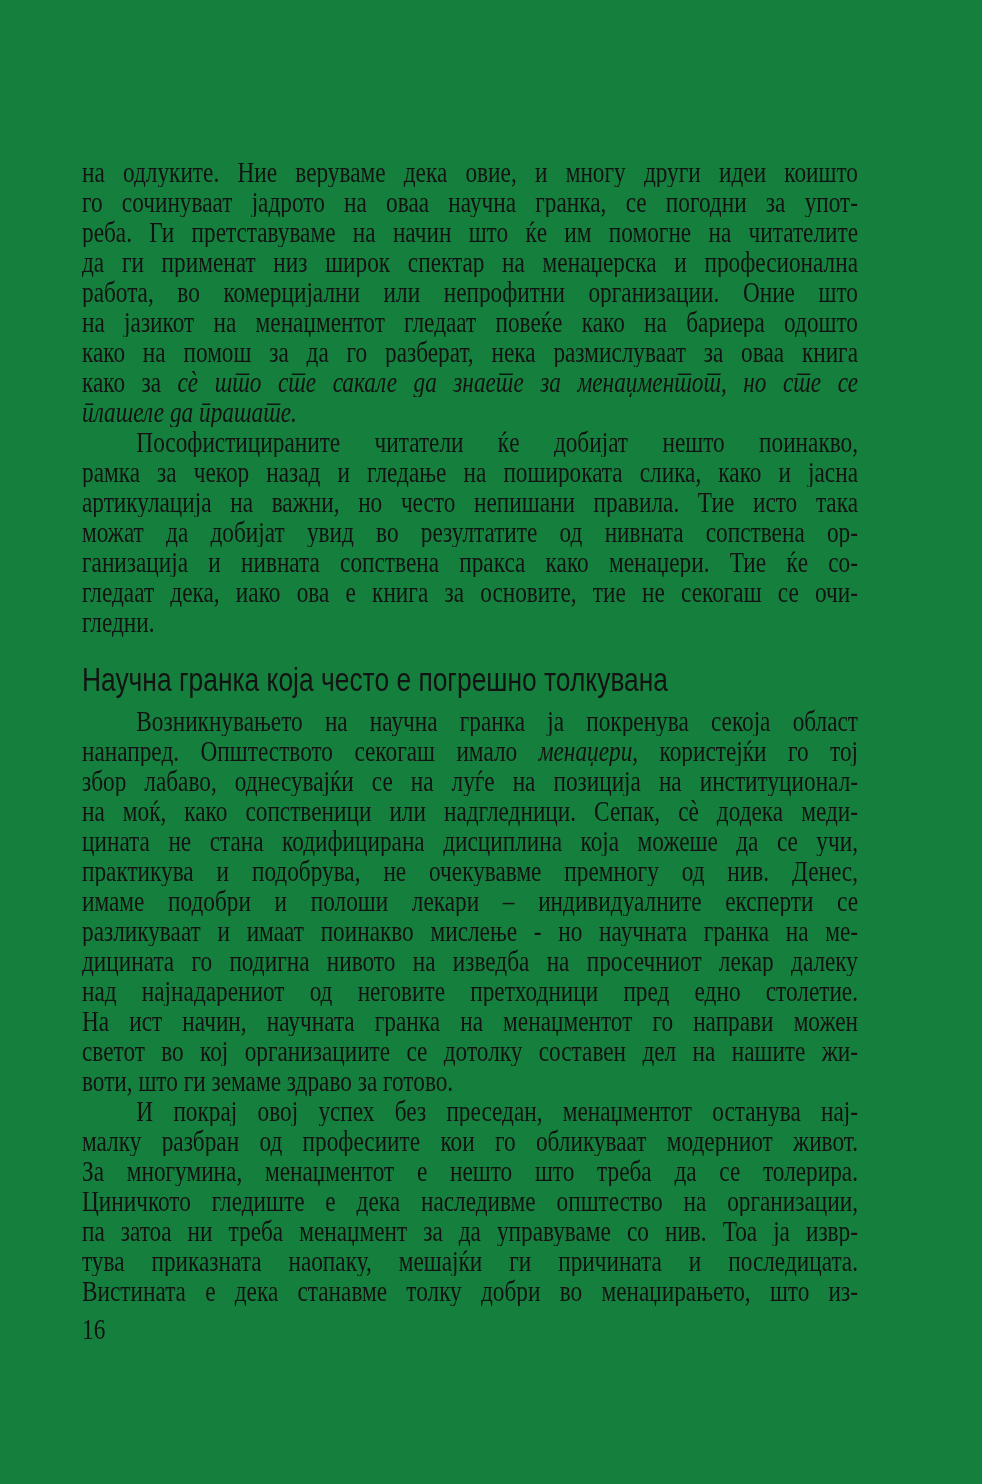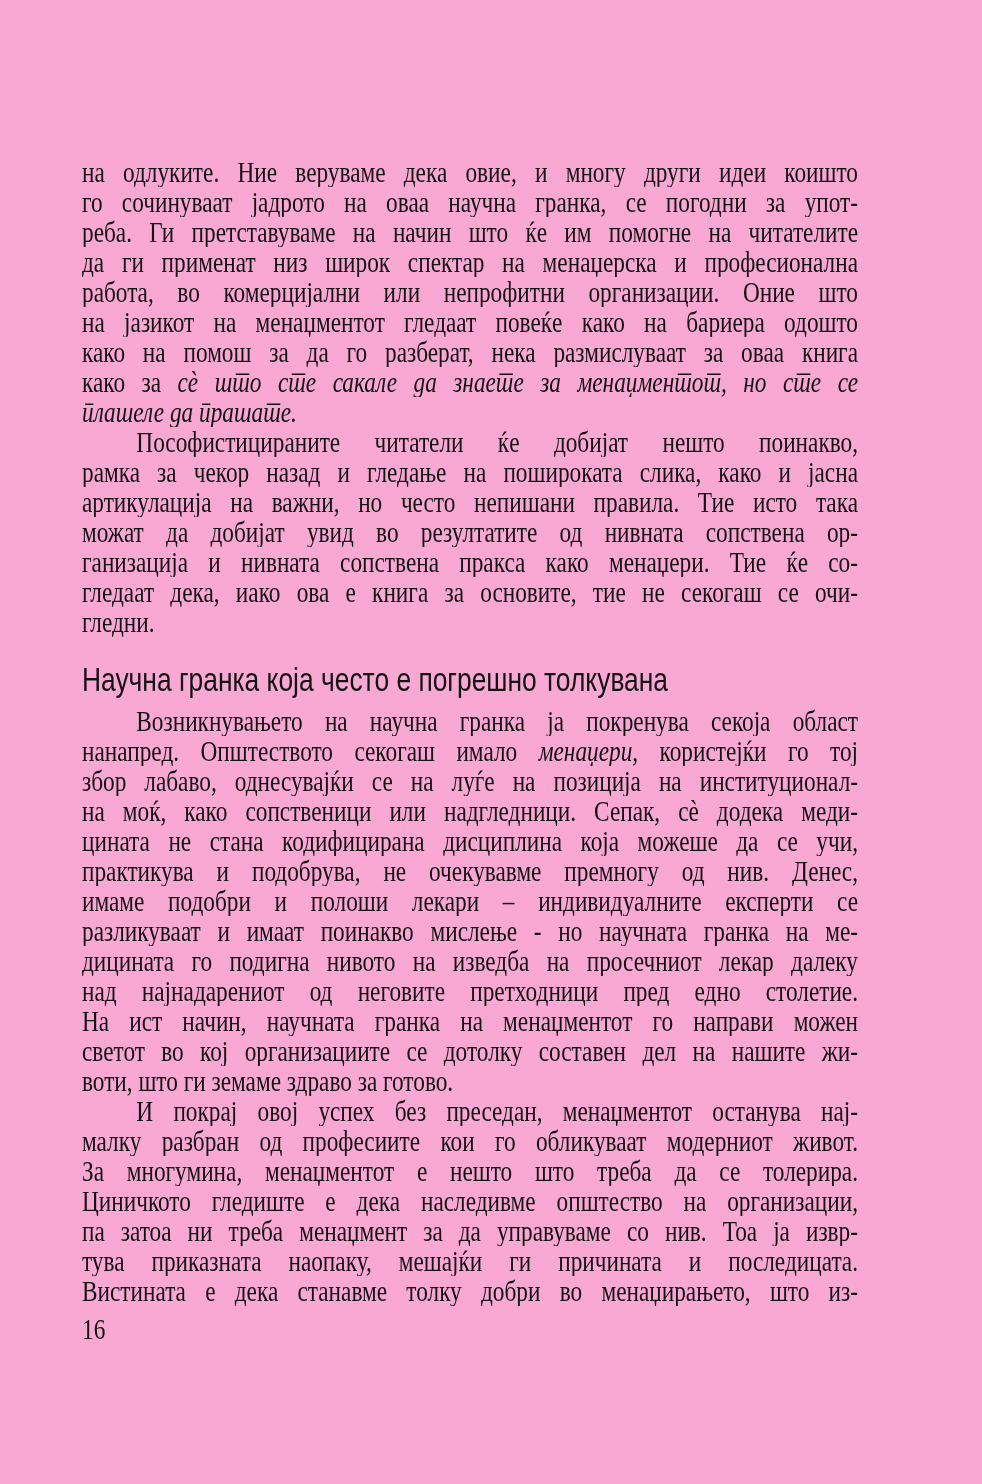--- a/index.html
+++ b/index.html
@@ -4,21 +4,21 @@
 <style>
   html, body {
     margin: 0;
     padding: 0;
     background: #ffffff;
   }
   .page {
     position: relative;
     width: 982px;
     height: 1484px;
-    background: #f9a8d4;
+    background: #15803d;
     color: #131313;
     overflow: hidden;
   }
   .text-column {
     position: absolute;
     left: 82px;
     top: 157px;
     width: 1000px;
     transform: scaleX(0.776);
     transform-origin: 0 0;

